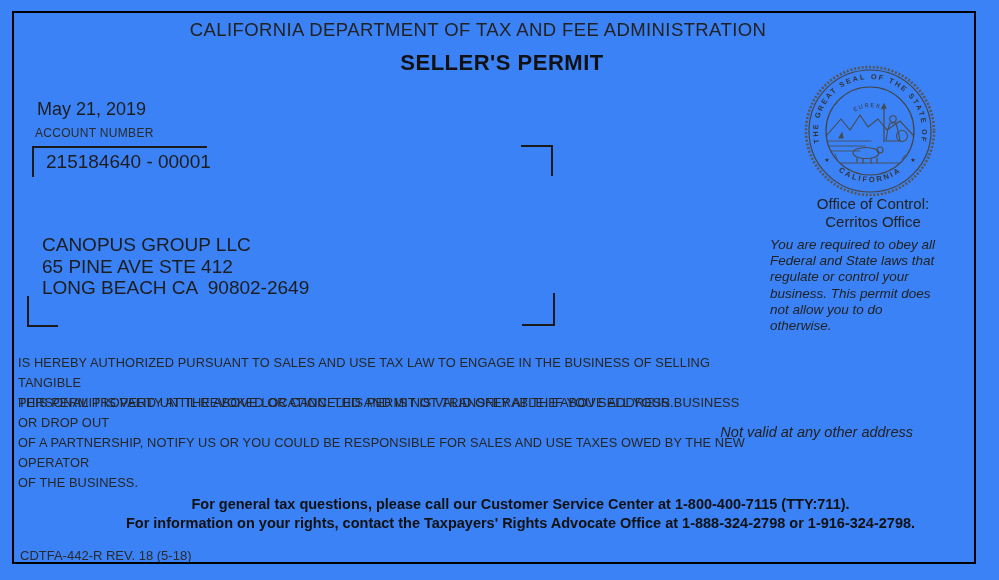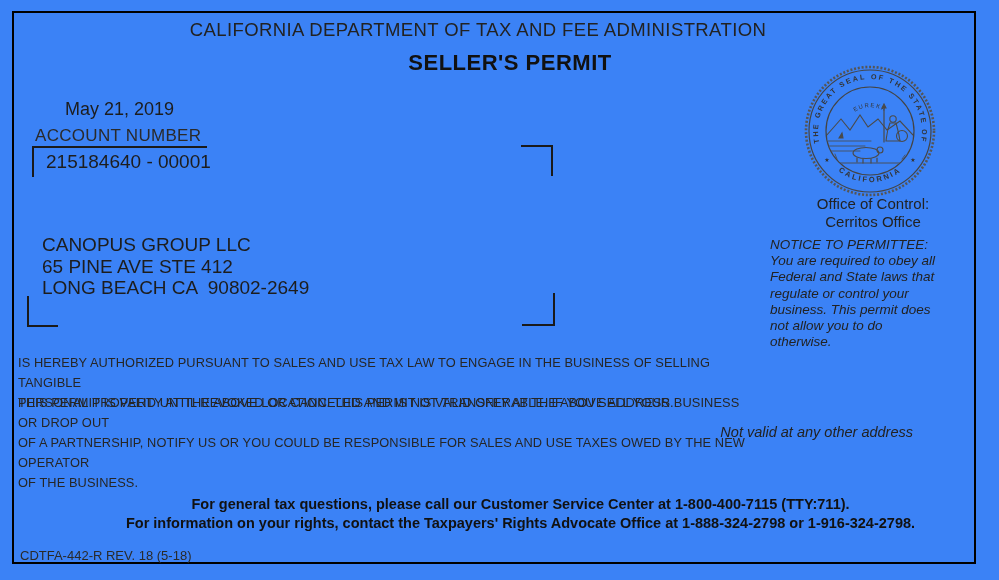--- a/index.html
+++ b/index.html
@@ -12,25 +12,25 @@
   .abs { position:absolute; }
   .doc-border {
     left:12px; top:11px; width:964px; height:553px;
     border:2px solid #000000;
   }
   .agency-title {
     left:0; top:19px; width:956px; text-align:center;
     font-size:18.5px; letter-spacing:0.4px; color:#222;
   }
   .permit-title {
-    left:12px; top:50px; width:956px; text-align:center;
+    left:4px; top:50px; width:956px; text-align:center;
     font-size:22px; font-weight:bold; letter-spacing:0.5px; color:#111;padding-left:40px;
   }
-  .issue-date { left:37px; top:99px; font-size:18px;margin-left:28px; }
-  .acct-label { left:35px; top:126px; font-size:17px; letter-spacing:0.3px; color:#2a2a2a;text-align:center; }
+  .issue-date { left:37px; top:99px; font-size:18px; }
+  .acct-label { left:35px; top:126px; font-size:12px; letter-spacing:0.3px; color:#2a2a2a;text-align:center; }
   .acct-bracket {
     left:32px; top:146px; width:175px; height:31px;
     border-top:2px solid #1a1a1a; border-left:2px solid #1a1a1a;
   }
   .acct-number { left:46px; top:151px; font-size:19px; }
   .br-tr {
     left:521px; top:145px; width:32px; height:31px;
     border-top:2px solid #1a1a1a; border-right:2px solid #1a1a1a;
   }
   .address-block {
@@ -132,21 +132,20 @@
       <path stroke-width="0.8" d="M 30 95 l -3 -4 M 34 95 l -2 -5 M 99 95 l 3 -4"></path>
     </g>
   </svg>
 
   <div class="abs office-block">
     <div>Office of Control:</div>
     <div>Cerritos Office</div>
   </div>
 
   <div class="abs notice-block">
-    <div>NOTICE TO PERMITTEE:</div>
     <div class="notice-body">You are required to obey all
 Federal and State laws that
 regulate or control your
 business. This permit does
 not allow you to do
 otherwise.</div>
   </div>
 
   <div class="abs para para1">IS HEREBY AUTHORIZED PURSUANT TO SALES AND USE TAX LAW TO ENGAGE IN THE BUSINESS OF SELLING TANGIBLE
 PERSONAL PROPERTY AT THE ABOVE LOCATION. THIS PERMIT IS VALID ONLY AT THE ABOVE ADDRESS.</div>

